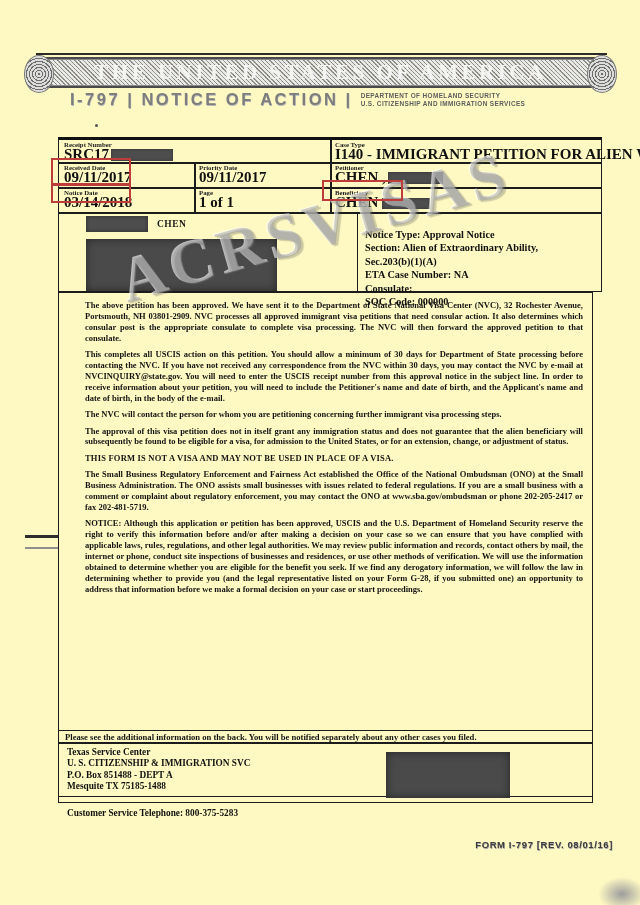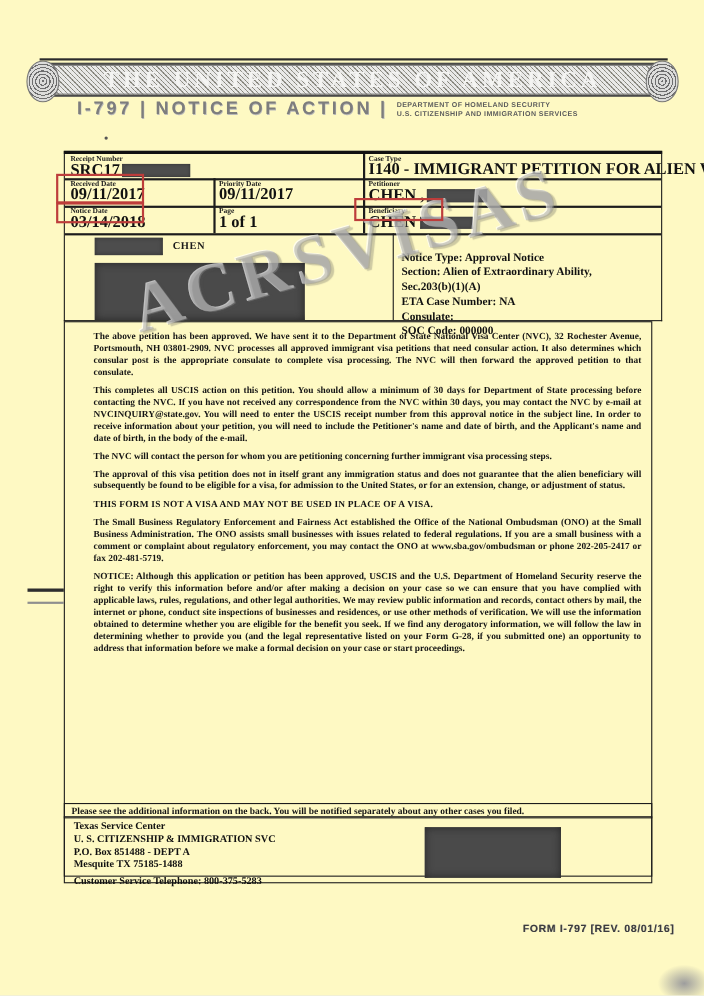--- a/index.html
+++ b/index.html
@@ -122,21 +122,21 @@
   .notes-row {
     position: absolute; left: 58px; top: 729.5px; width: 535px; height: 14px;
     border: 1.5px solid #1c1c1c; padding: 1px 6px;
     font-size: 8.6px; font-weight: 700; color: #141414; white-space: nowrap;
   }
   .office-box {
     position: absolute; left: 58px; top: 742px; width: 535px; height: 61px;
     border: 1.5px solid #1c1c1c; padding: 4px 8px;
   }
   .office-box .oline { font-size: 9.3px; font-weight: 700; color: #111; line-height: 11.3px; }
-  .office-box .phone { margin-top: 5px; font-size: 9.3px; font-weight: 700; }
+  .office-box .phone { margin-top: 16px; font-size: 9.3px; font-weight: 700; }
   .office-redact {
     position: absolute; left: 327px; top: 9px; width: 124px; height: 46px;
     background: #4a4a4a; box-shadow: inset 0 0 8px #262626;
   }
 
   
   .form-ref {
     position: absolute; right: 27px; top: 839px;
     font-family: "Liberation Sans", sans-serif;
     font-size: 9.5px; font-weight: 700; letter-spacing: 0.6px; color: #3c3c3c;

